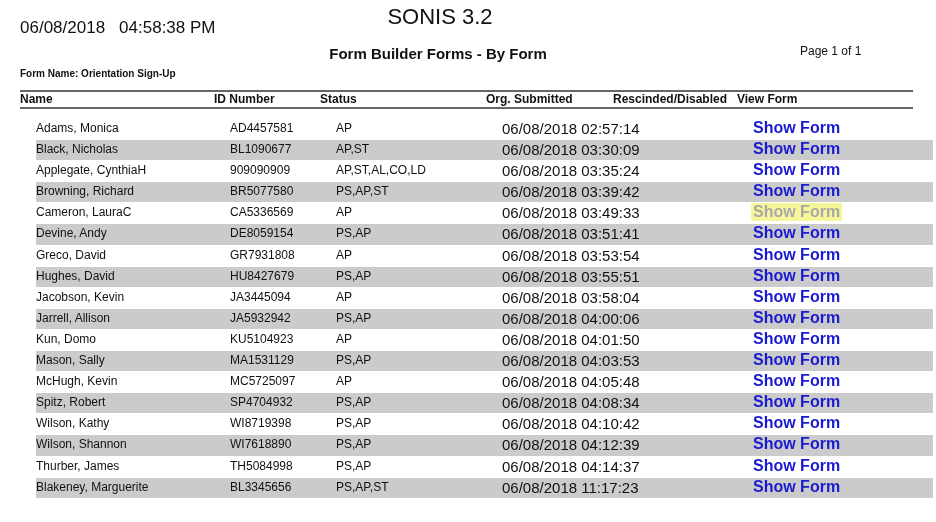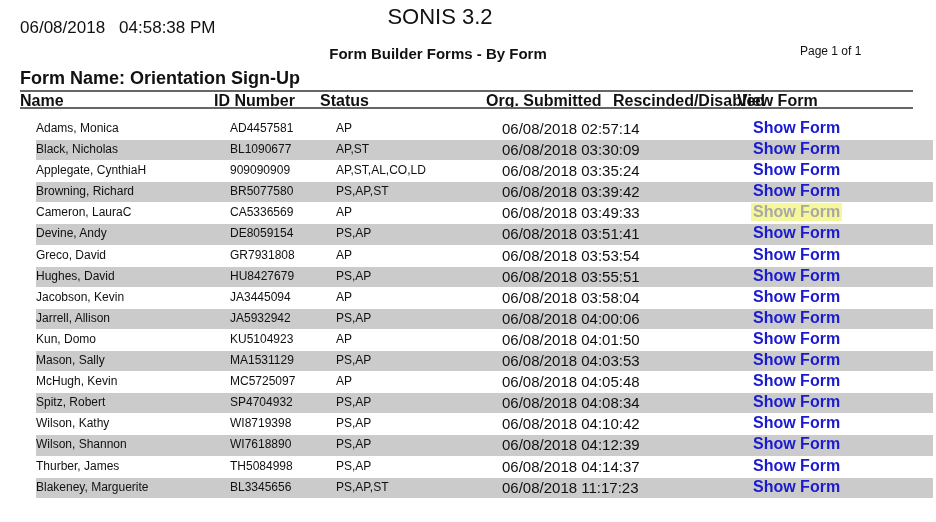--- a/index.html
+++ b/index.html
@@ -4,25 +4,25 @@
 <style>
   html, body { margin: 0; padding: 0; background: #ffffff; }
   body { width: 936px; height: 522px; position: relative; overflow: hidden;
          font-family: "Liberation Sans", sans-serif; color: #111; }
   .abs { position: absolute; white-space: nowrap; }
   #datetime { left: 20px; top: 18px; font-size: 17px; }
   #datetime span + span { margin-left: 14px; }
   #app-title { left: 0; width: 880px; text-align: center; top: 4px; font-size: 22px; }
   #page-num { left: 800px; top: 20px; font-size: 12px; margin-top: 24px; }
   #report-title { left: 0; width: 876px; text-align: center; top: 45px; font-size: 15px; font-weight: bold; }
-  #form-name { left: 20px; top: 68px; font-size: 18px; font-weight: bold; }
+  #form-name { left: 20px; top: 68px; font-size: 10px; font-weight: bold; }
   .rule { position: absolute; left: 20px; width: 893px; height: 2px; background: #666; }
   #rule-top { top: 90px; }
   #rule-bottom { top: 107px; }
-  #header-row { position: absolute; left: 0; top: 92px; width: 936px; height: 14px; font-size: 16px; font-weight: bold; }
+  #header-row { position: absolute; left: 0; top: 92px; width: 936px; height: 14px; font-size: 12px; font-weight: bold; }
   .col { position: absolute; white-space: nowrap; }
   .c-name { left: 20px; }
   .c-id { left: 214px; }
   .c-status { left: 320px; }
   .c-sub { left: 486px; }
   .c-resc { left: 613px; }
   .c-view { left: 737px; }
   #rows { position: absolute; left: 16px; top: 118px; width: 936px; }
   .row { position: relative; height: 21.1px; font-size: 12px; }
   .row.shade::before { content: ""; position: absolute; left: 20px; width: 897px; top: 1px; bottom: 0; background: #cbcbcb; }

